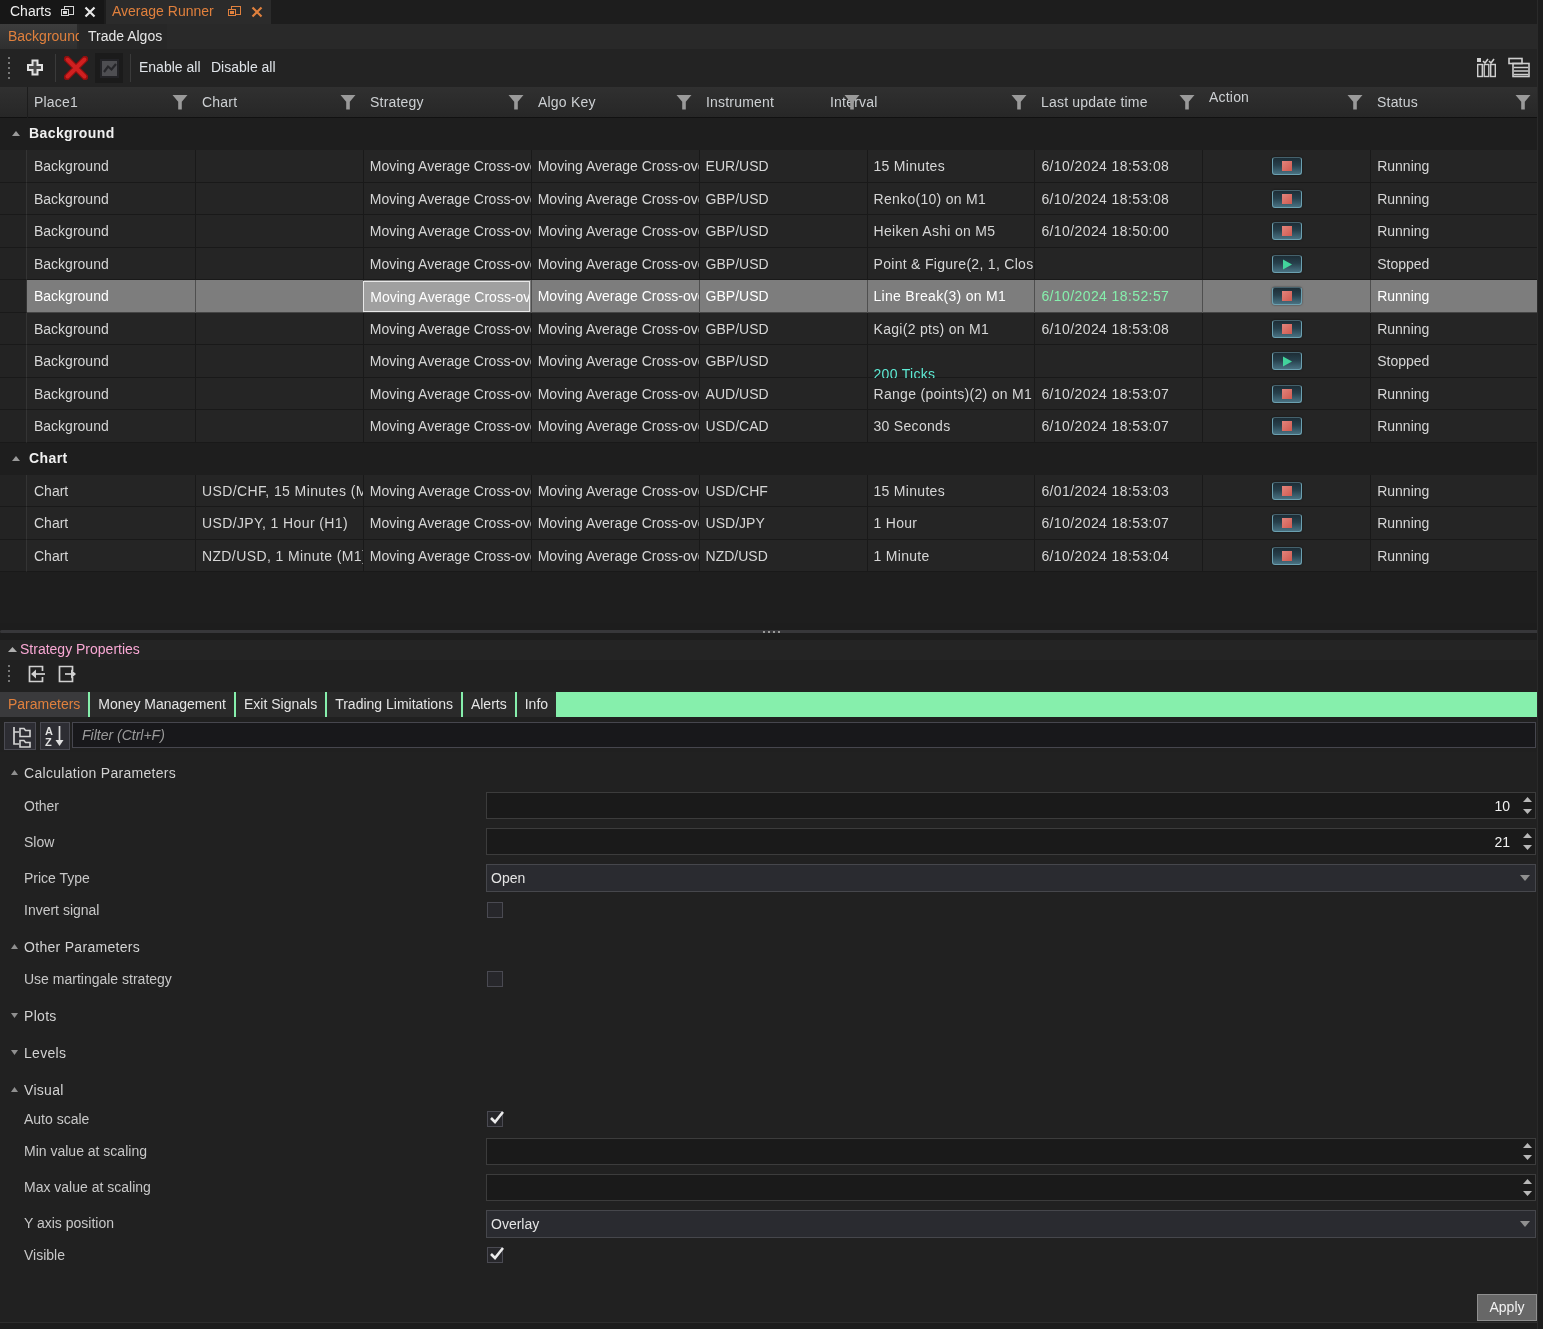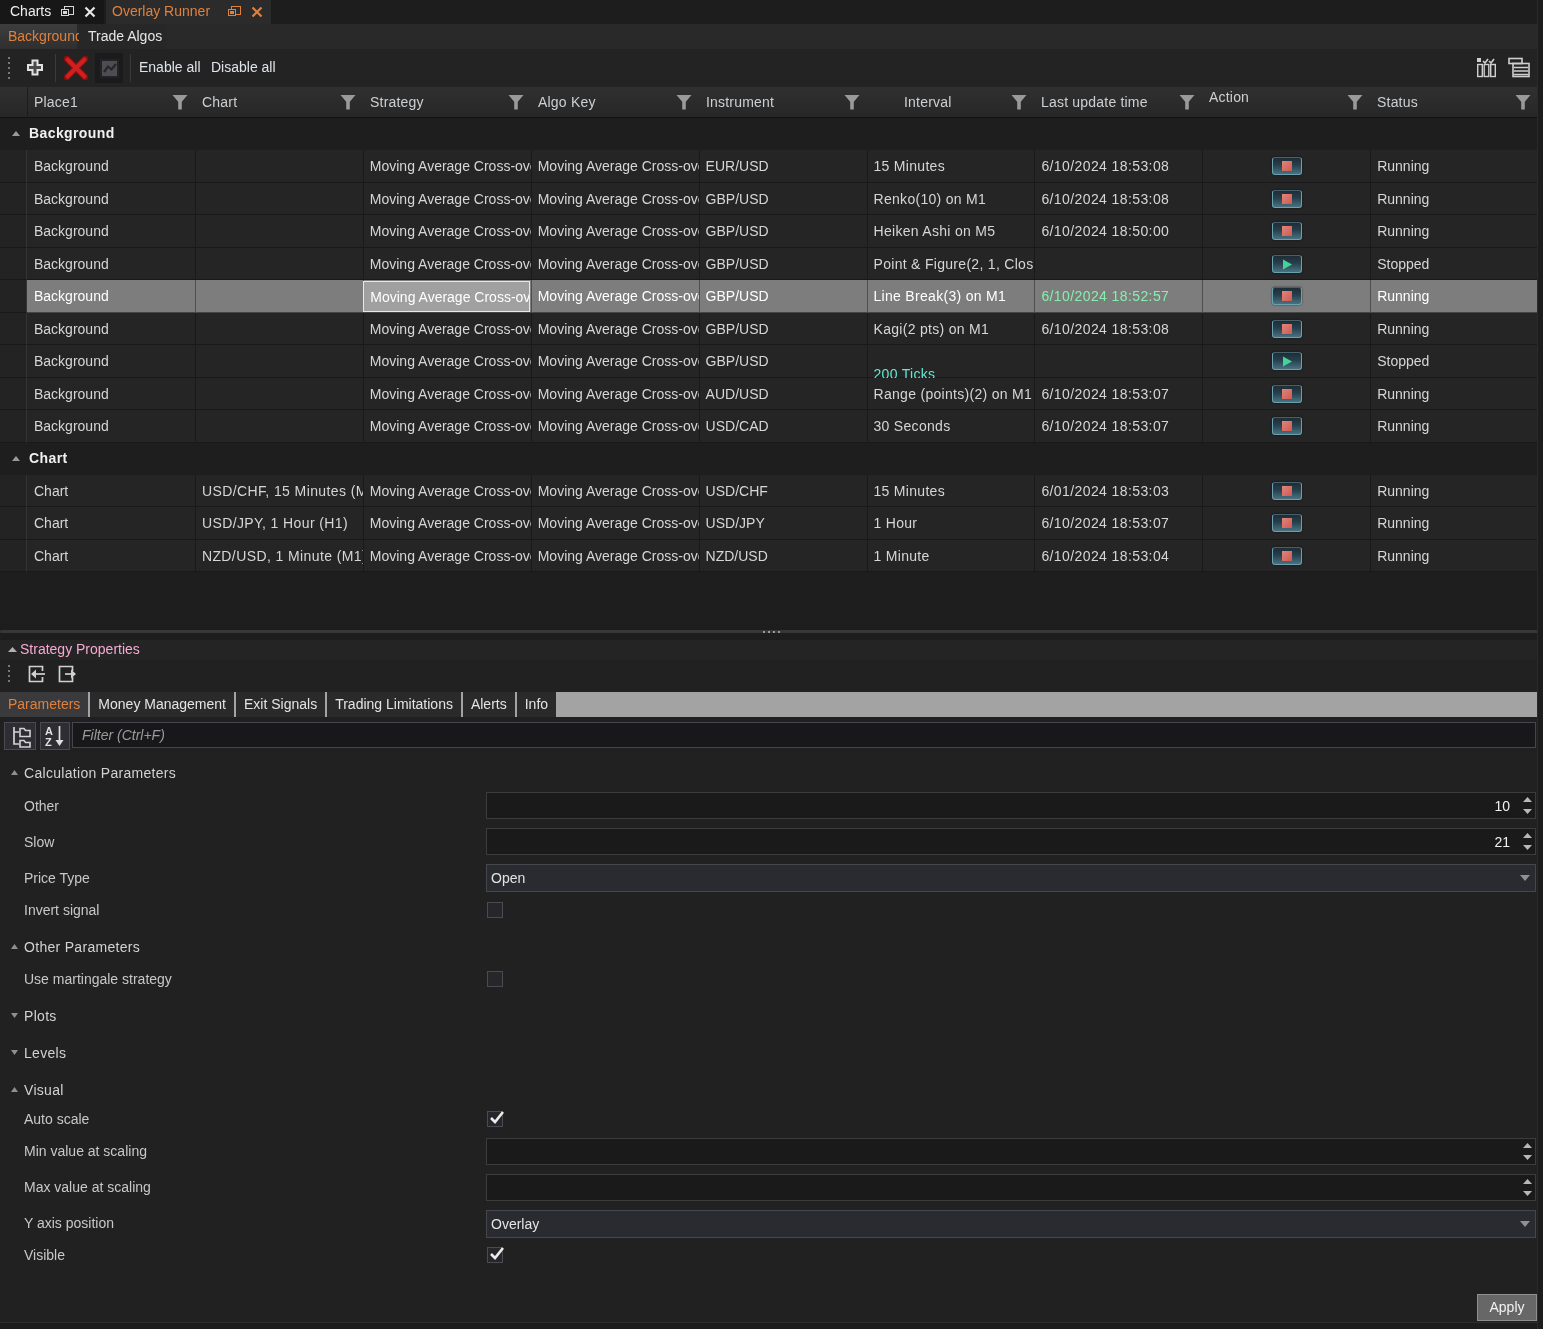--- a/index.html
+++ b/index.html
@@ -10,21 +10,21 @@
 <div class="abs" style="left:10px;top:3px;color:#f0f0f0">Charts</div>
 <svg class="abs" style="left:61px;top:6px" width="13" height="12">
       <rect x="3.5" y="0.5" width="9" height="8" fill="none" stroke="#d8d8d8"></rect>
       <rect x="0.5" y="3.5" width="7" height="6" fill="#171717" stroke="#d8d8d8"></rect>
       <rect x="2" y="5" width="4" height="3" fill="#d8d8d8"></rect>
     </svg>
 <svg class="abs" style="left:84px;top:6px" width="12" height="12">
       <path d="M1.5 1.5 L10.5 10.5 M10.5 1.5 L1.5 10.5" stroke="#e8e8e8" stroke-width="2.2"></path>
     </svg>
 <div class="abs" style="left:106px;top:0;width:165px;height:24px;background:#2b2b2b"></div>
-<div class="abs" style="left:112px;top:3px;color:#e0803d">Overlay Runner</div>
+<div class="abs" style="left:112px;top:3px;color:#e0803d">Average Runner</div>
 <svg class="abs" style="left:228px;top:6px" width="13" height="12">
       <rect x="3.5" y="0.5" width="9" height="8" fill="none" stroke="#e0803d"></rect>
       <rect x="0.5" y="3.5" width="7" height="6" fill="#2b2b2b" stroke="#e0803d"></rect>
       <rect x="2" y="5" width="4" height="3" fill="#e0803d"></rect>
     </svg>
 <svg class="abs" style="left:251px;top:6px" width="12" height="12">
       <path d="M1.5 1.5 L10.5 10.5 M10.5 1.5 L1.5 10.5" stroke="#e0803d" stroke-width="2.2"></path>
     </svg>
 </div>
 <div class="abs" style="left:0;top:24px;width:1543px;height:25px;background:#292929">
@@ -69,21 +69,21 @@
 <rect x="5" y="6.5" width="16" height="13" fill="none" stroke="#cfcfcf" stroke-width="1.6"></rect>
 <path d="M5.8 10.5 h14.4 M5.8 14 h14.4 M5.8 17.5 h14.4" stroke="#cfcfcf" stroke-width="1.6"></path>
 </svg>
 <div class="abs" style="left:0;top:87px;width:1543px;height:31px;background:linear-gradient(#303030,#272727);border-bottom:1px solid #111">
 <div class="abs" style="left:27px;top:0;width:1px;height:31px;background:#1c1c1c"></div>
 <div class="abs" style="left:34px;top:7px;color:#cdd0d3;letter-spacing:0.2px">Place1</div>
 <div class="abs" style="left:202px;top:7px;color:#cdd0d3;letter-spacing:0.2px">Chart</div>
 <div class="abs" style="left:370px;top:7px;color:#cdd0d3;letter-spacing:0.2px">Strategy</div>
 <div class="abs" style="left:538px;top:7px;color:#cdd0d3;letter-spacing:0.2px">Algo Key</div>
 <div class="abs" style="left:706px;top:7px;color:#cdd0d3;letter-spacing:0.2px">Instrument</div>
-<div class="abs" style="left:904px;top:7px;color:#cdd0d3;letter-spacing:0.2px">Interval</div>
+<div class="abs" style="left:830px;top:7px;color:#cdd0d3;letter-spacing:0.2px">Interval</div>
 <div class="abs" style="left:1041px;top:7px;color:#cdd0d3;letter-spacing:0.2px">Last update time</div>
 <div class="abs" style="left:1209px;top:2px;color:#cdd0d3;letter-spacing:0.2px">Action</div>
 <div class="abs" style="left:1377px;top:7px;color:#cdd0d3;letter-spacing:0.2px">Status</div>
 <svg style="position:absolute;left:172px;top:7px" width="16" height="16" viewBox="0 0 16 16">
       <path d="M0.5 1 H15.5 L9.8 7.8 V15.5 H6.2 V7.8 Z" fill="#9a9a9a"></path>
     </svg>
 <svg style="position:absolute;left:340px;top:7px" width="16" height="16" viewBox="0 0 16 16">
       <path d="M0.5 1 H15.5 L9.8 7.8 V15.5 H6.2 V7.8 Z" fill="#9a9a9a"></path>
     </svg>
 <svg style="position:absolute;left:508px;top:7px" width="16" height="16" viewBox="0 0 16 16">
@@ -614,21 +614,21 @@
 <path d="M15.5 7 V2.5 H2.5 V17.5 H15.5 V13" fill="none" stroke="#d0d0d0" stroke-width="1.7"></path>
 <path d="M18 10 H8" stroke="#d0d0d0" stroke-width="1.7"></path>
 <polygon points="9,5.5 9,14.5 4,10" fill="#d0d0d0"></polygon>
 </svg>
 <svg class="abs" style="left:58px;top:24px" width="20" height="20" viewBox="0 0 20 20">
 <path d="M14.5 7 V2.5 H1.5 V17.5 H14.5 V13" fill="none" stroke="#d0d0d0" stroke-width="1.7"></path>
 <path d="M7 10 H14" stroke="#d0d0d0" stroke-width="1.7"></path>
 <polygon points="13,5.5 13,14.5 18,10" fill="#d0d0d0"></polygon>
 </svg>
 </div>
-<div class="abs" style="left:0;top:692px;width:1543px;height:25px;background:#a3a3a3;white-space:nowrap;font-size:0">
+<div class="abs" style="left:0;top:692px;width:1543px;height:25px;background:#86efac;white-space:nowrap;font-size:0">
 <div style="display:inline-block;height:25px;background:#3a3a3c;padding:0 8px;margin-right:2px;line-height:25px;font-size:14px;color:#e0803d">Parameters</div>
 <div style="display:inline-block;height:25px;background:#2a2a2a;padding:0 8px;margin-right:2px;line-height:25px;font-size:14px;color:#e4e4e4">Money Management</div>
 <div style="display:inline-block;height:25px;background:#2a2a2a;padding:0 8px;margin-right:2px;line-height:25px;font-size:14px;color:#e4e4e4">Exit Signals</div>
 <div style="display:inline-block;height:25px;background:#2a2a2a;padding:0 8px;margin-right:2px;line-height:25px;font-size:14px;color:#e4e4e4">Trading Limitations</div>
 <div style="display:inline-block;height:25px;background:#2a2a2a;padding:0 8px;margin-right:2px;line-height:25px;font-size:14px;color:#e4e4e4">Alerts</div>
 <div style="display:inline-block;height:25px;background:#2a2a2a;padding:0 8px;margin-right:2px;line-height:25px;font-size:14px;color:#e4e4e4">Info</div>
 </div>
 <div class="abs" style="left:0;top:717px;width:1543px;height:35px;background:#202020">
 <div class="abs" style="left:4px;top:5px;width:32px;height:28px;border:1px solid #4a4a52;background:#2d2d33"></div>
 <svg class="abs" style="left:9px;top:8px" width="24" height="23" viewBox="0 0 24 23">

